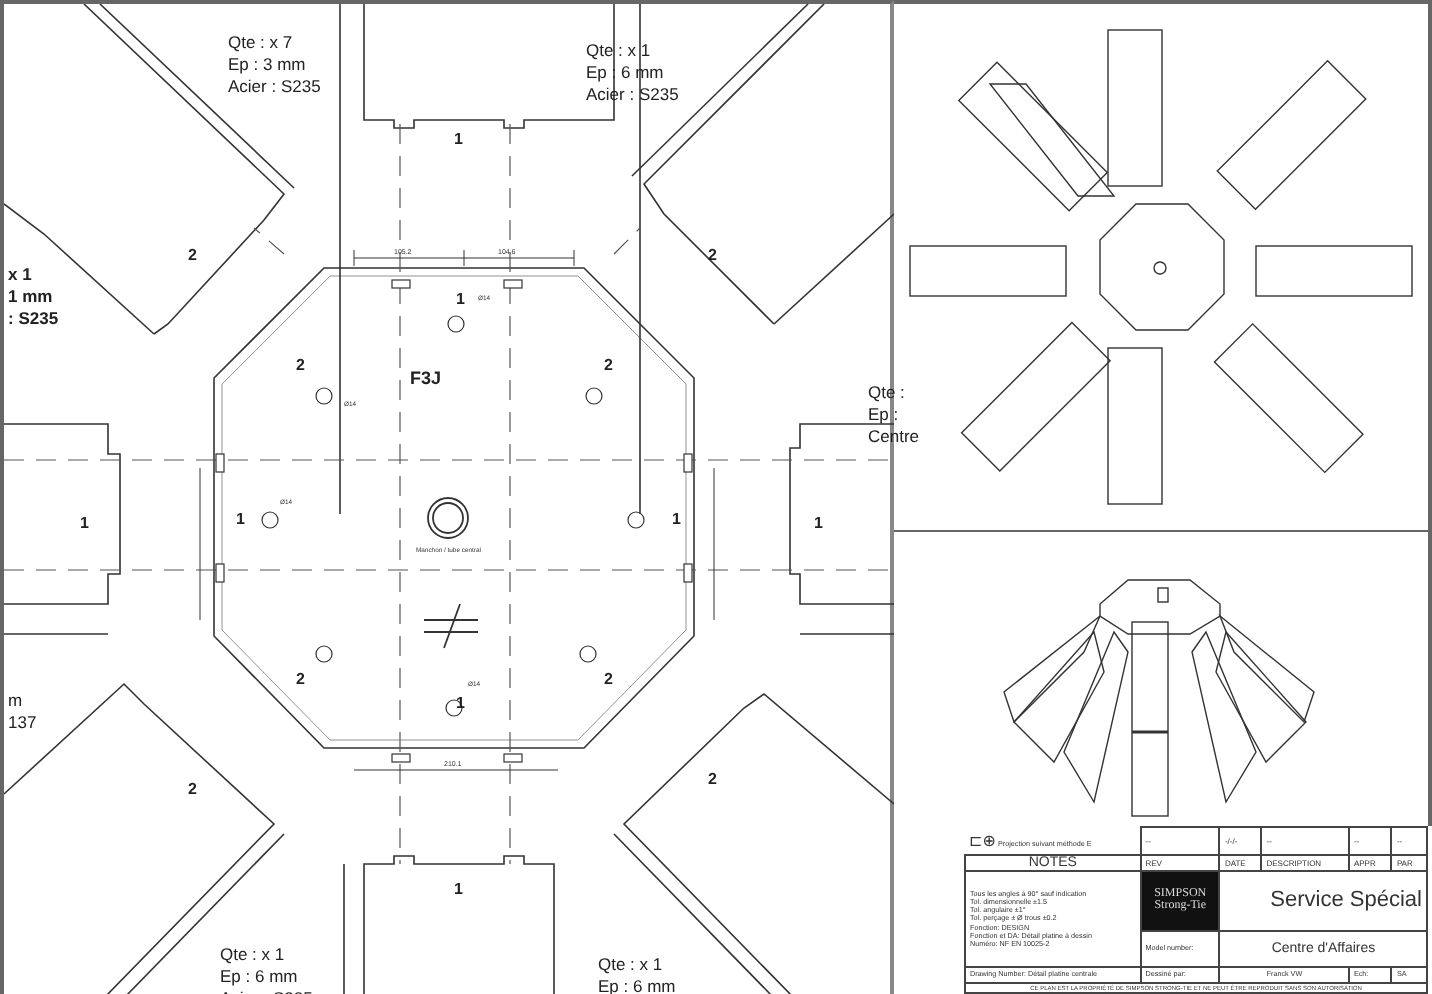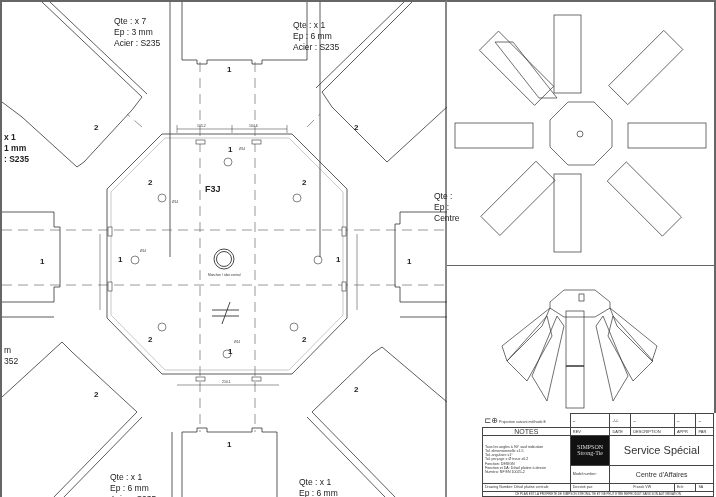--- a/index.html
+++ b/index.html
@@ -9,21 +9,21 @@
   #main-view { left:0; top:0; width:447px; height:497px; border-left:2px solid #666; border-top:2px solid #666; border-right:2px solid #888; }
   #top-view { left:447px; top:0; width:269px; height:266px; border-top:2px solid #666; border-right:2px solid #666; border-bottom:1px solid #666; }
   #iso-view { left:447px; top:266px; width:269px; height:147px; border-right:2px solid #666; }
   svg text { font-family:"Liberation Sans", sans-serif; }
   .qte { position:absolute; font-size:8.5px; line-height:11px; color:#222; }
   .qte span { display:block; }
   .tb { position:absolute; left:482px; top:413px; width:232px; height:84px; font-size:4px; color:#333; }
   .tb table { border-collapse:collapse; width:100%; height:100%; }
   .tb td { border:1px solid #444; padding:0 2px; vertical-align:middle; }
   .tb .notes-h { font-size:7px; text-align:center; }
-  .tb .big { font-size:11px; text-align:center; }
+  .tb .big { font-size:11px; text-align:right; }
   .tb .mid { font-size:7px; text-align:center; }
   .tb .logo { background:#111; color:#ddd; font-size:6px; text-align:center; font-family:"Liberation Serif", serif; }
   .tb .small { font-size:3.6px; line-height:4.2px; }
   .tb .foot { font-size:3px; text-align:center; }
 </style>
 </head>
 <body>
 
 <div class="frame">
 
@@ -161,21 +161,21 @@
       <span>1 mm</span>
       <span>: S235</span>
     </div>
     <div class="qte" style="left:432px; top:153px;margin-top:36px;">
       <span>Qte :</span>
       <span>Ep :</span>
       <span>Centre</span>
     </div>
     <div class="qte" style="left:2px; top:343px;">
       <span>m</span>
-      <span>352</span>
+      <span>137</span>
     </div>
     <div class="qte" style="left:108px; top:470px;">
       <span>Qte : x 1</span>
       <span>Ep : 6 mm</span>
       <span>Acier : S235</span>
     </div>
     <div class="qte" style="left:297px; top:475px;">
       <span>Qte : x 1</span>
       <span>Ep : 6 mm</span>
     </div>

